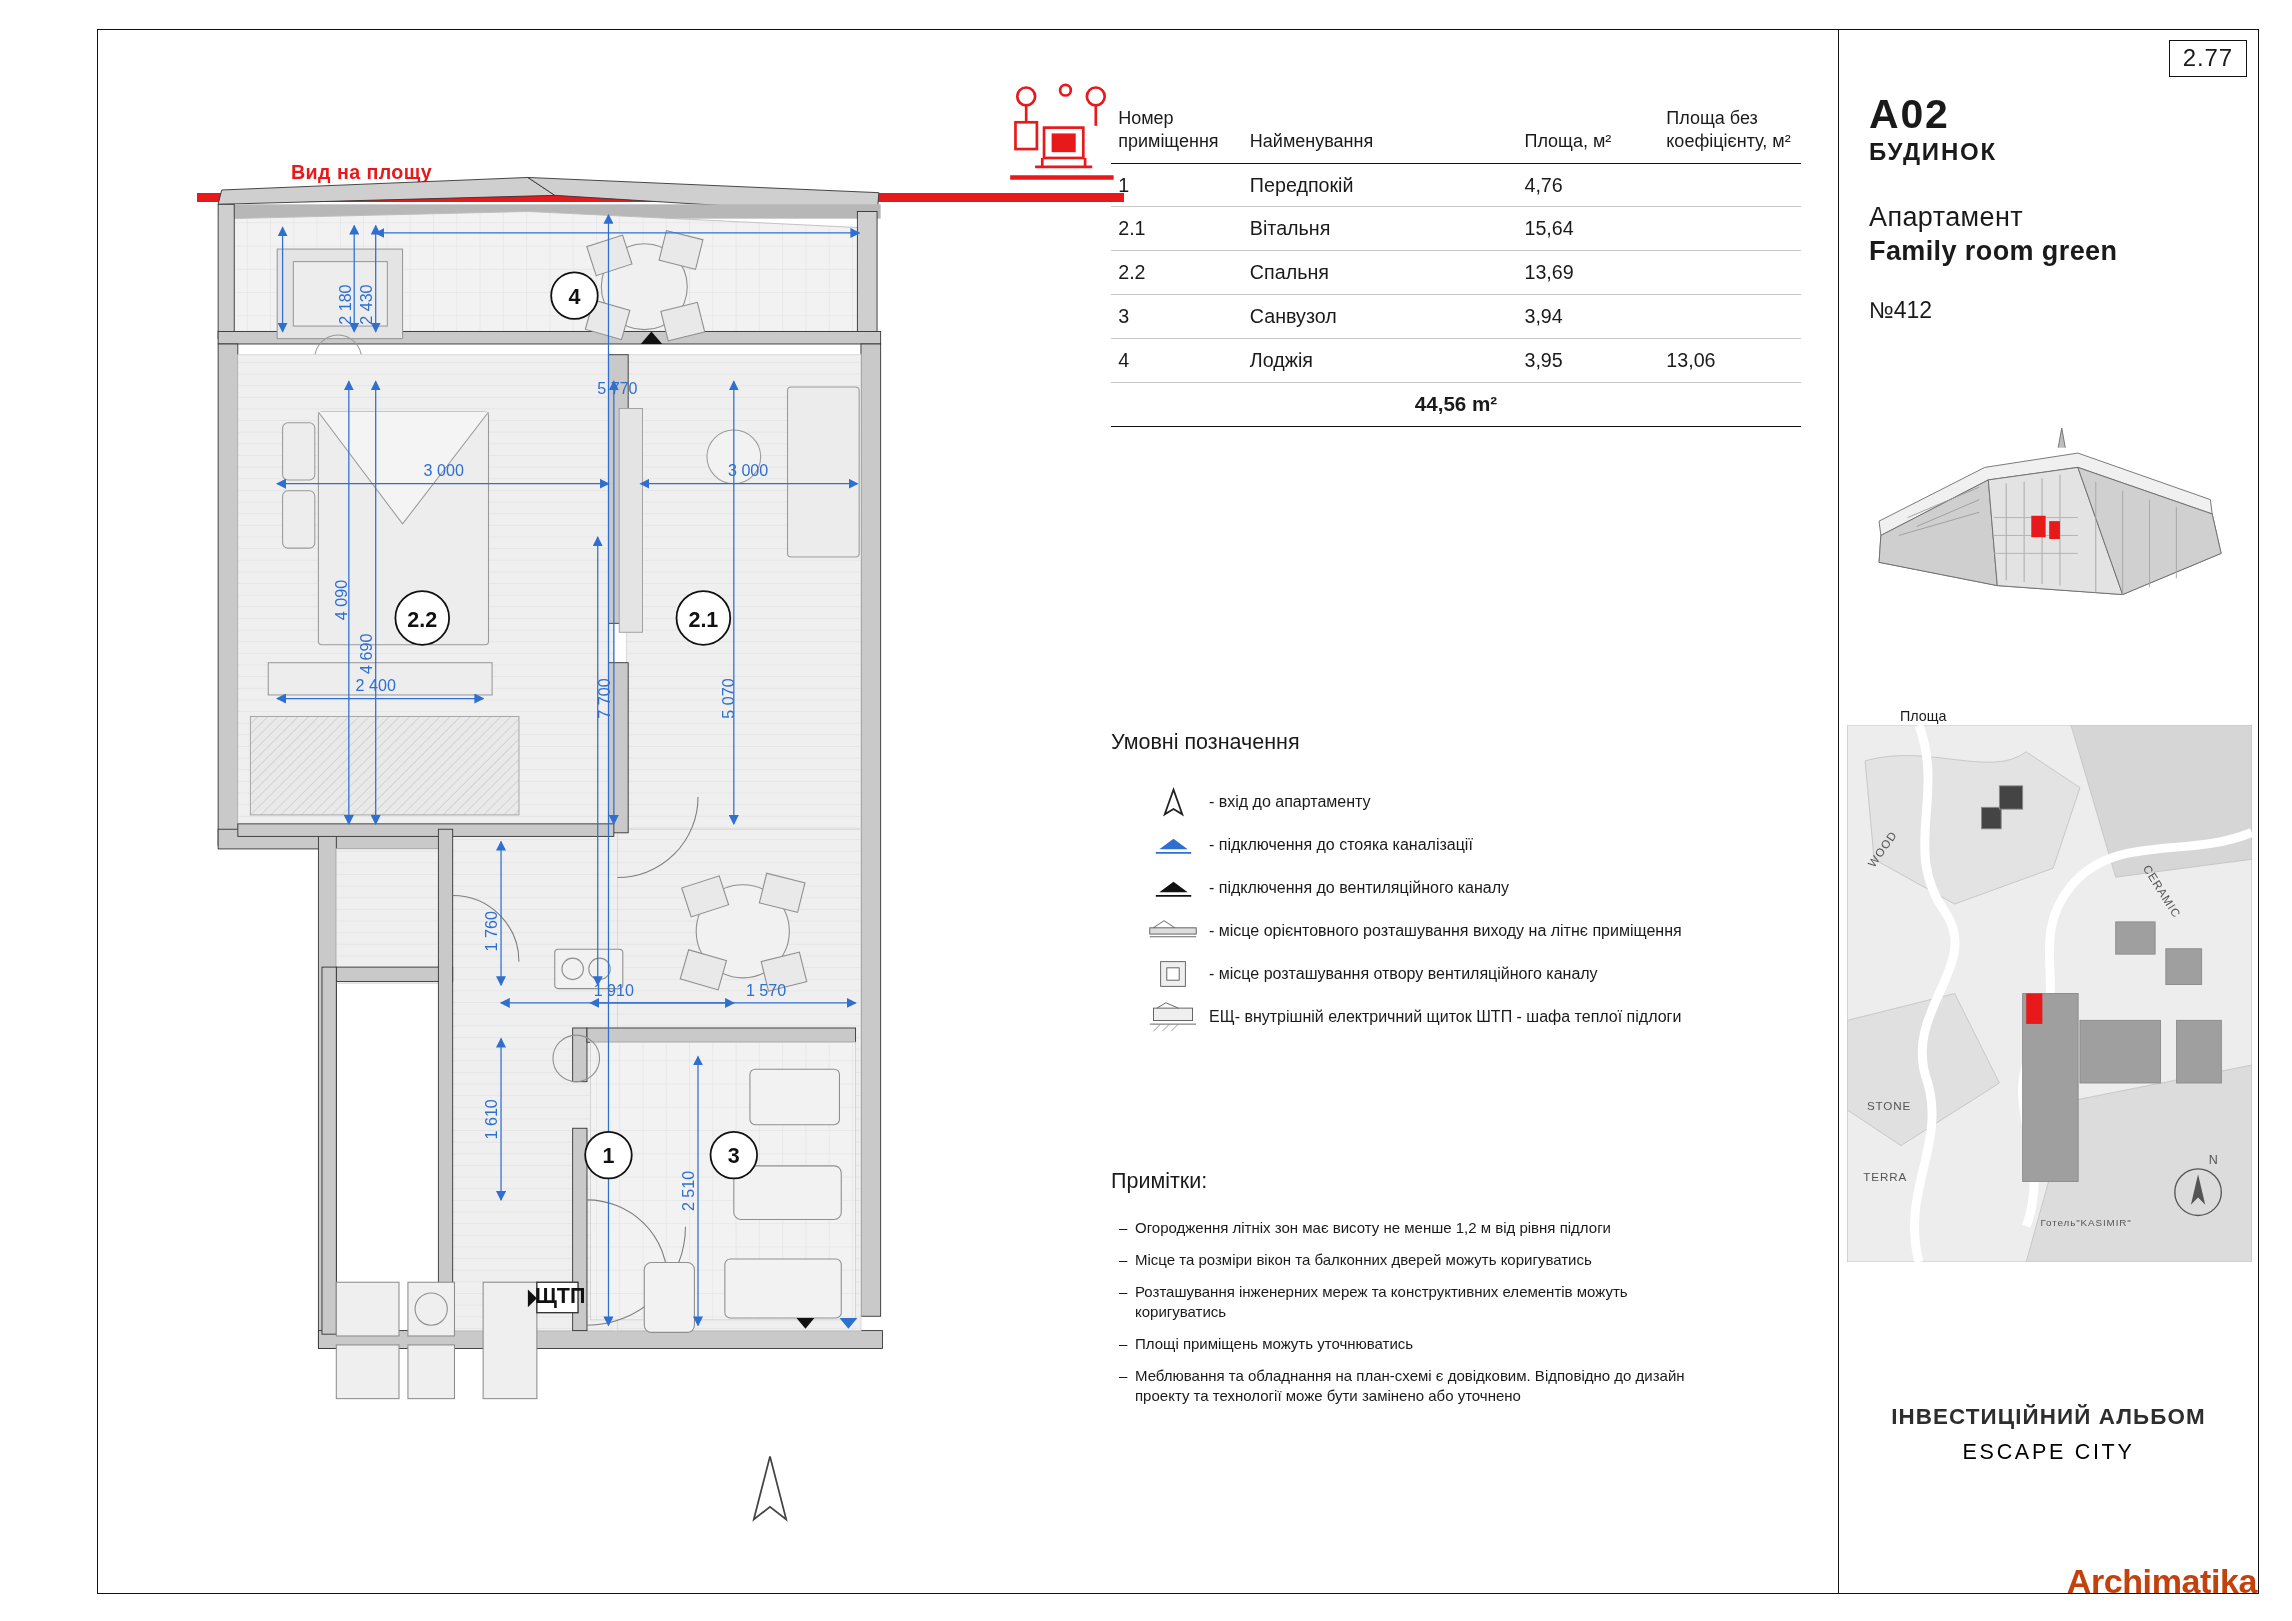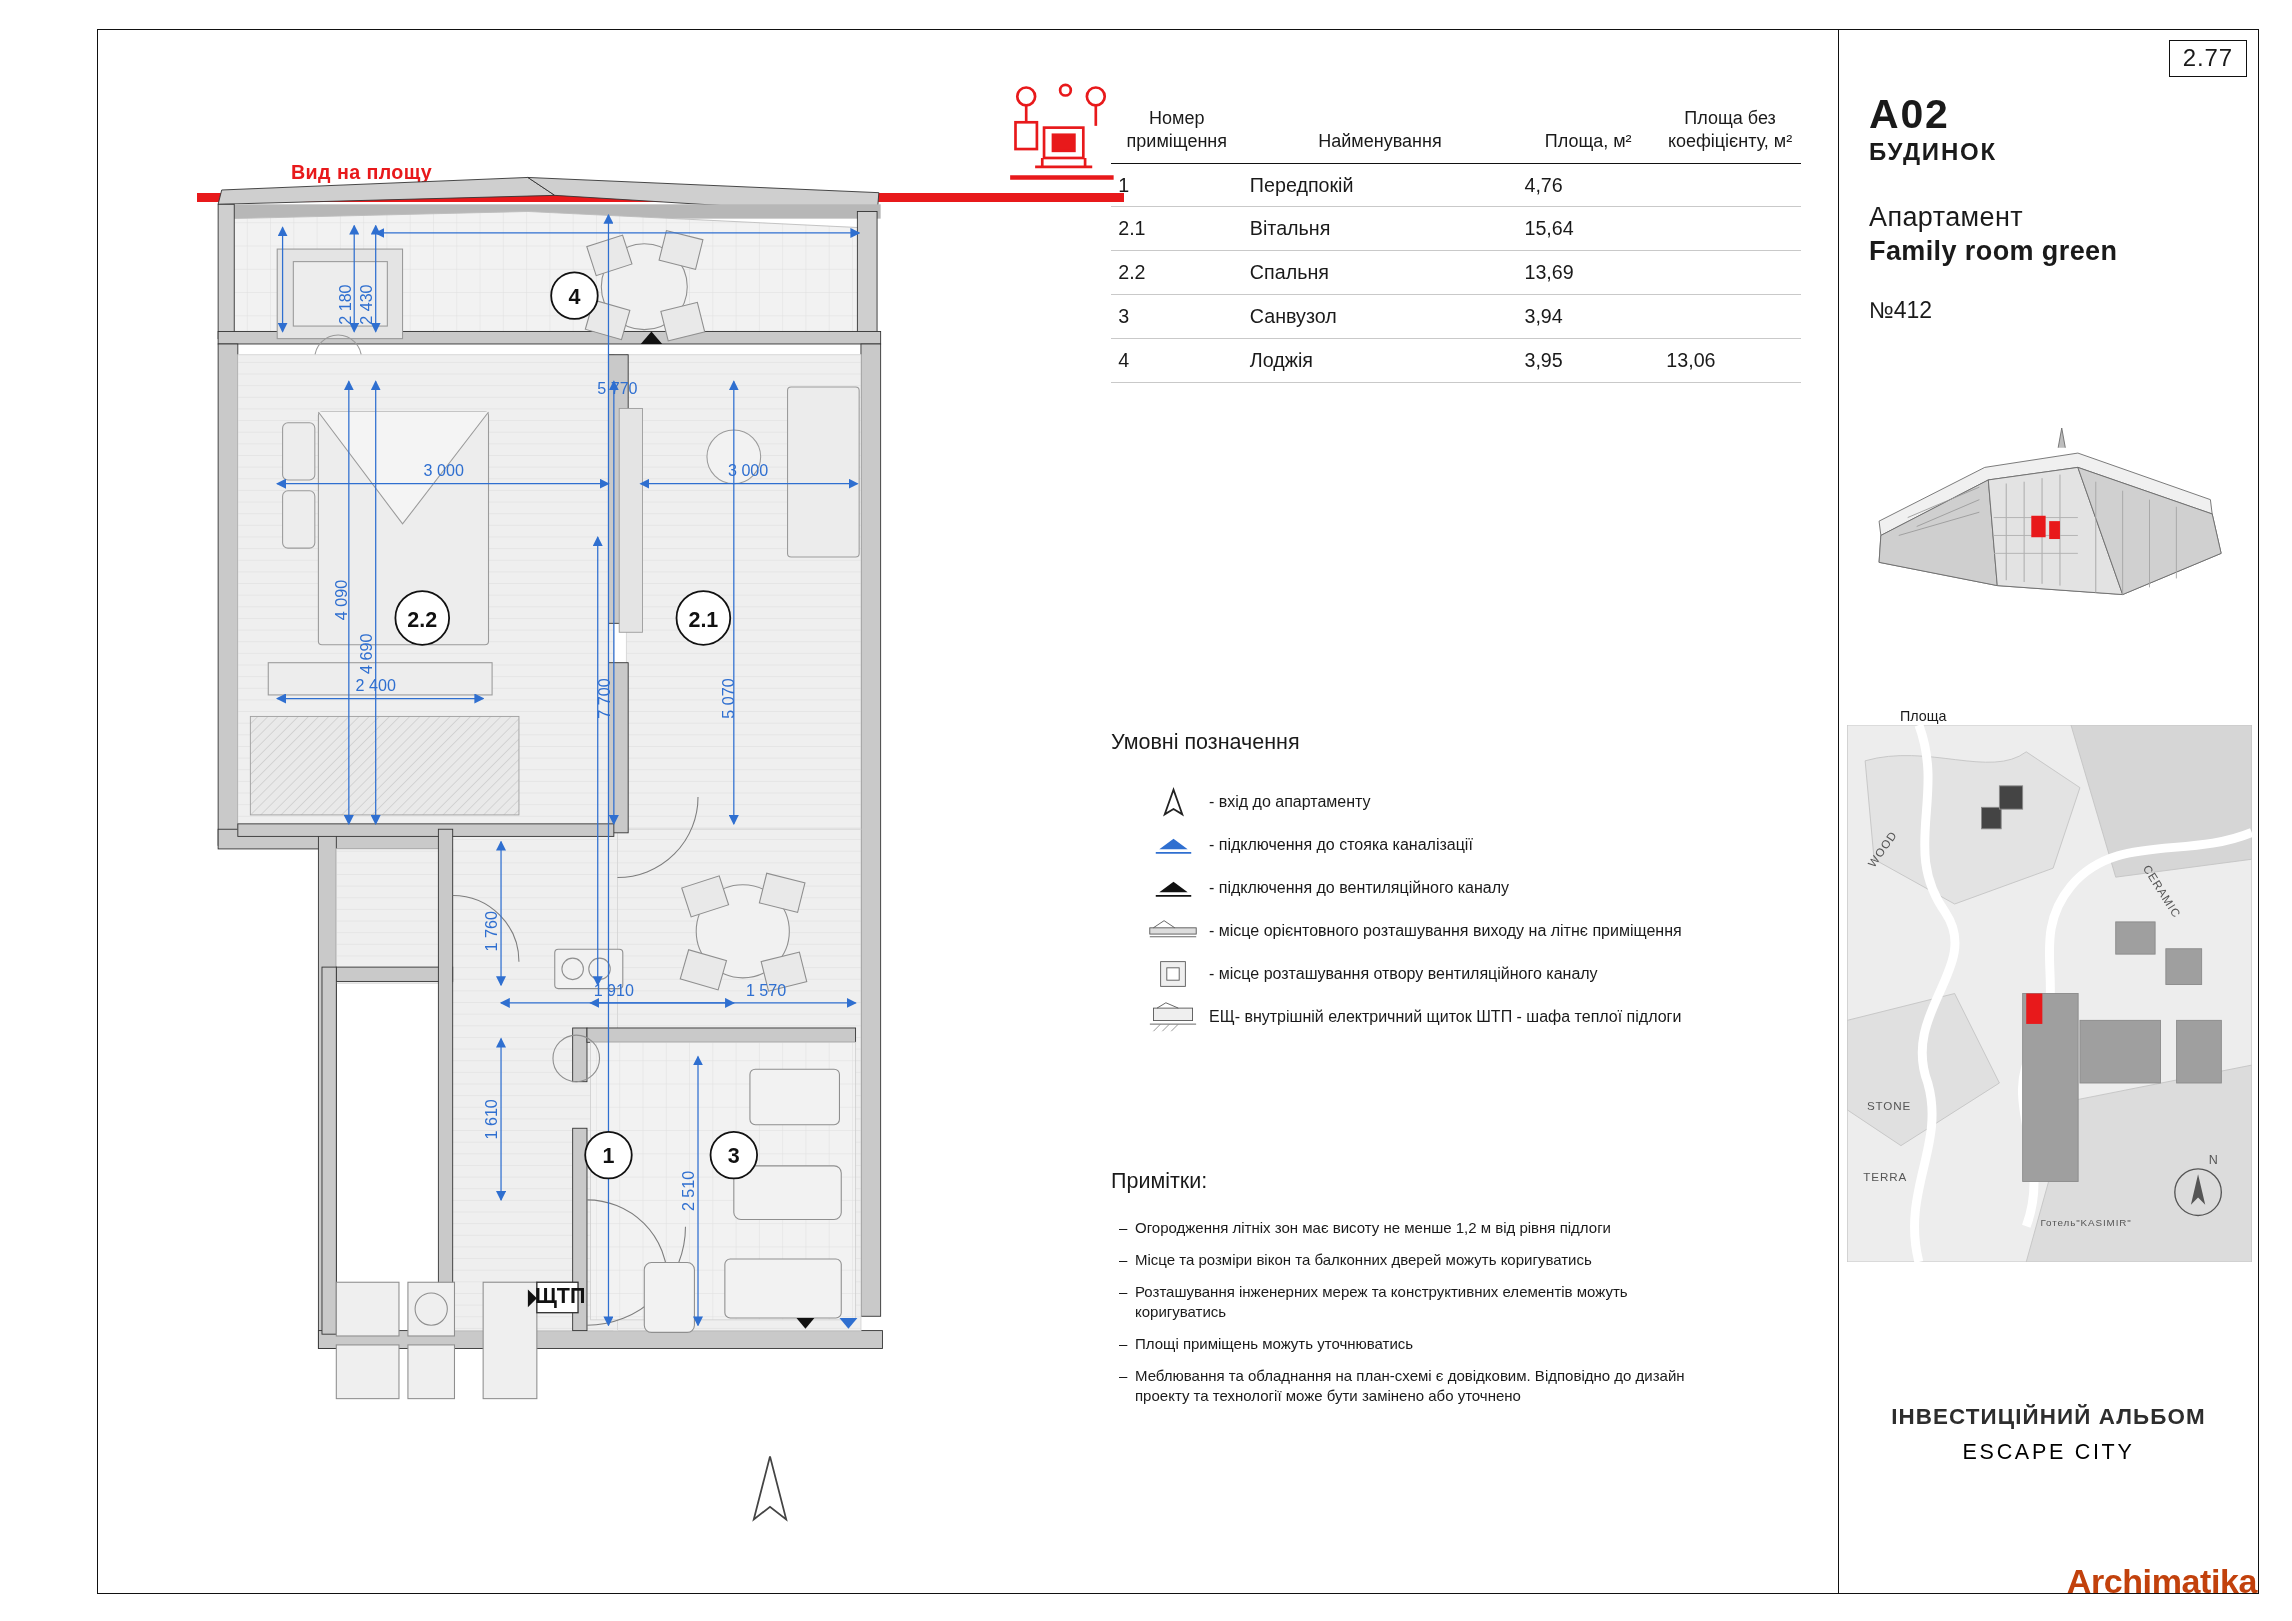--- a/index.html
+++ b/index.html
@@ -51,21 +51,21 @@
   }
   .brand {
     position:absolute; right:36px; bottom:19.7px;
     font-size:34px; font-weight:bold; letter-spacing:-0.4px; color:#c2410c;
   }
 
   
   .tbl { position:absolute; left:1111px; top:107px; width:690px; }
   .tbl table { border-collapse:collapse; width:100%; font-size:19px; }
   .tbl th {
-    font-weight:normal; text-align:center; vertical-align:bottom;
+    font-weight:normal; text-align:left; vertical-align:bottom;
     padding:0 7.2px 10.7px 7.2px; font-size:18px; line-height:1.25;
   }
   .tbl thead tr { border-bottom:1.8px solid #111; }
   .tbl td { padding:9.9px 7.2px; border-bottom:0.9px solid #c9c9c9; font-size:19.7px; }
   .tbl td.num { width:116px; }
   .tbl td.name { width:242px; }
   .tbl td.area { width:125px; }
   .tbl tr.total td { border-bottom:1.8px solid #111; border-top:0.9px solid #c9c9c9;
     font-weight:bold; text-align:center; font-size:20.6px; }
 
@@ -361,20 +361,23 @@
           <td class="num">3</td>
           <td class="name">Санвузол</td>
           <td class="area">3,94</td>
           <td class="area"></td>
         </tr>
         <tr>
           <td class="num">4</td>
           <td class="name">Лоджія</td>
           <td class="area">3,95</td>
           <td class="area">13,06</td>
+        </tr>
+        <tr class="total">
+          <td colspan="4">44,56 m²</td>
         </tr>
       </tbody>
     </table>
   </div>
 
   <div class="legend-title">Умовні позначення</div>
   <div class="legend">
 
     <div class="legend-row">
       <span class="legend-ico">

